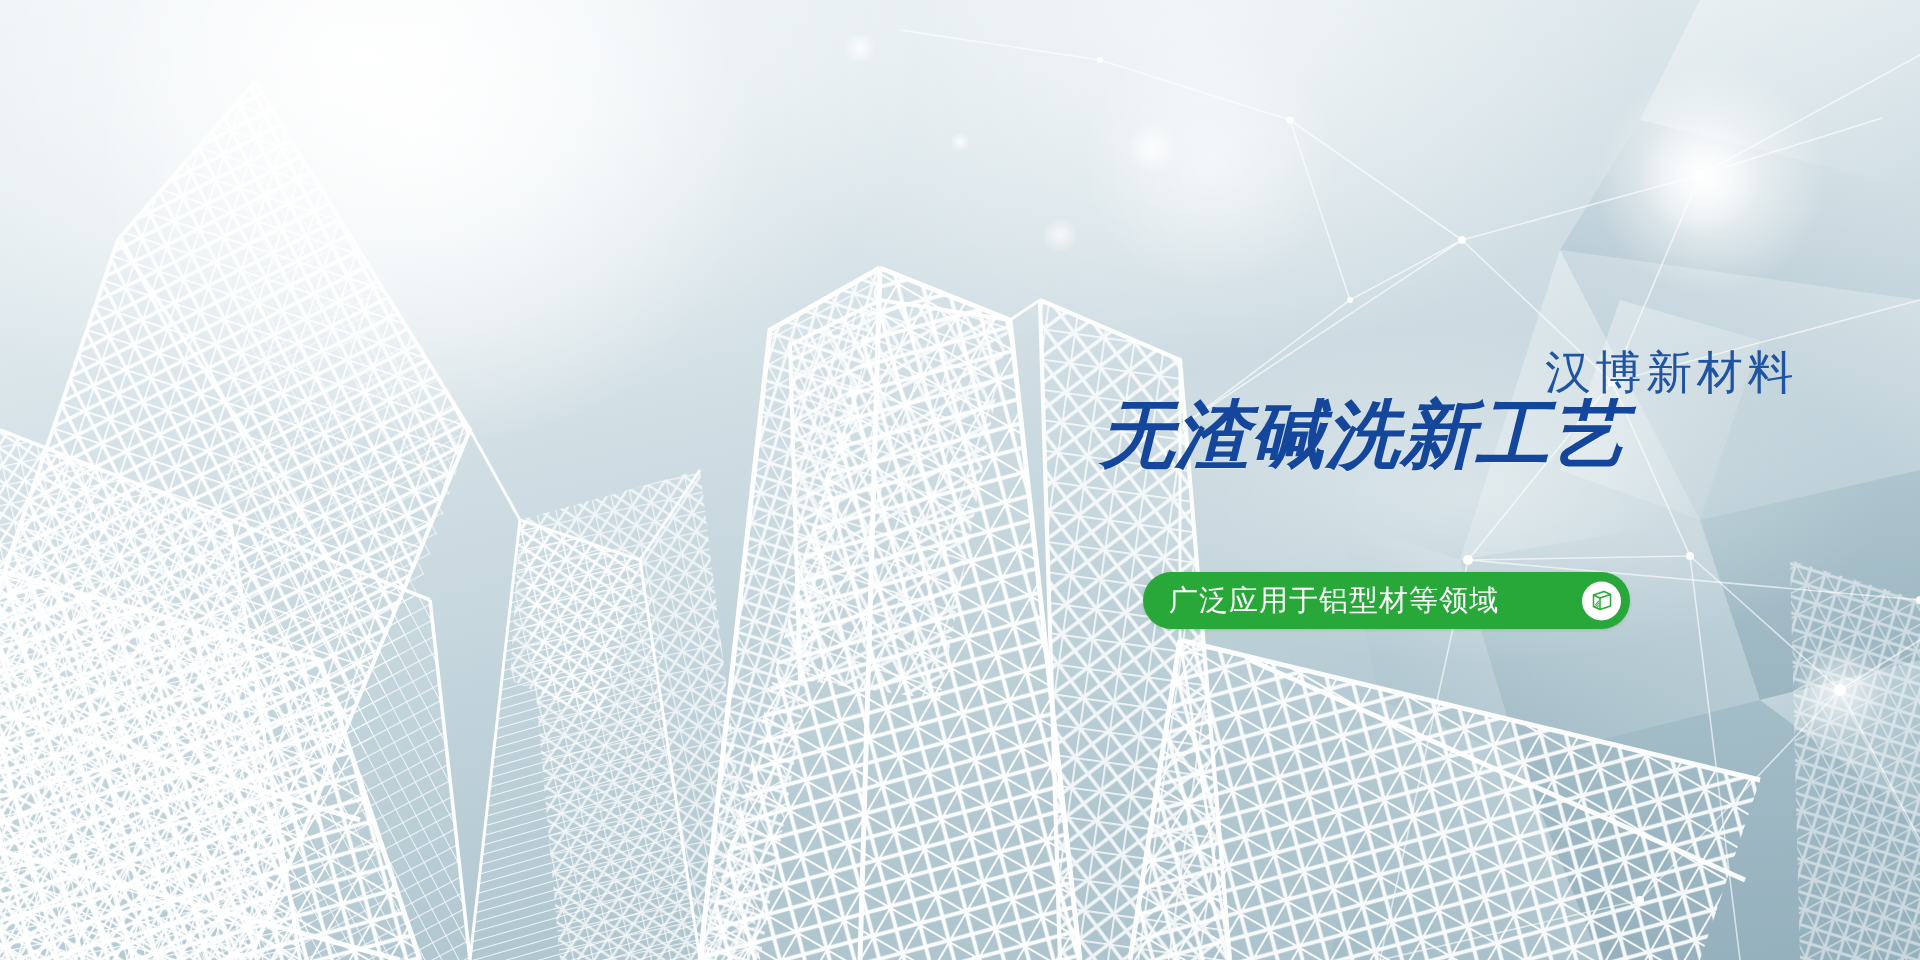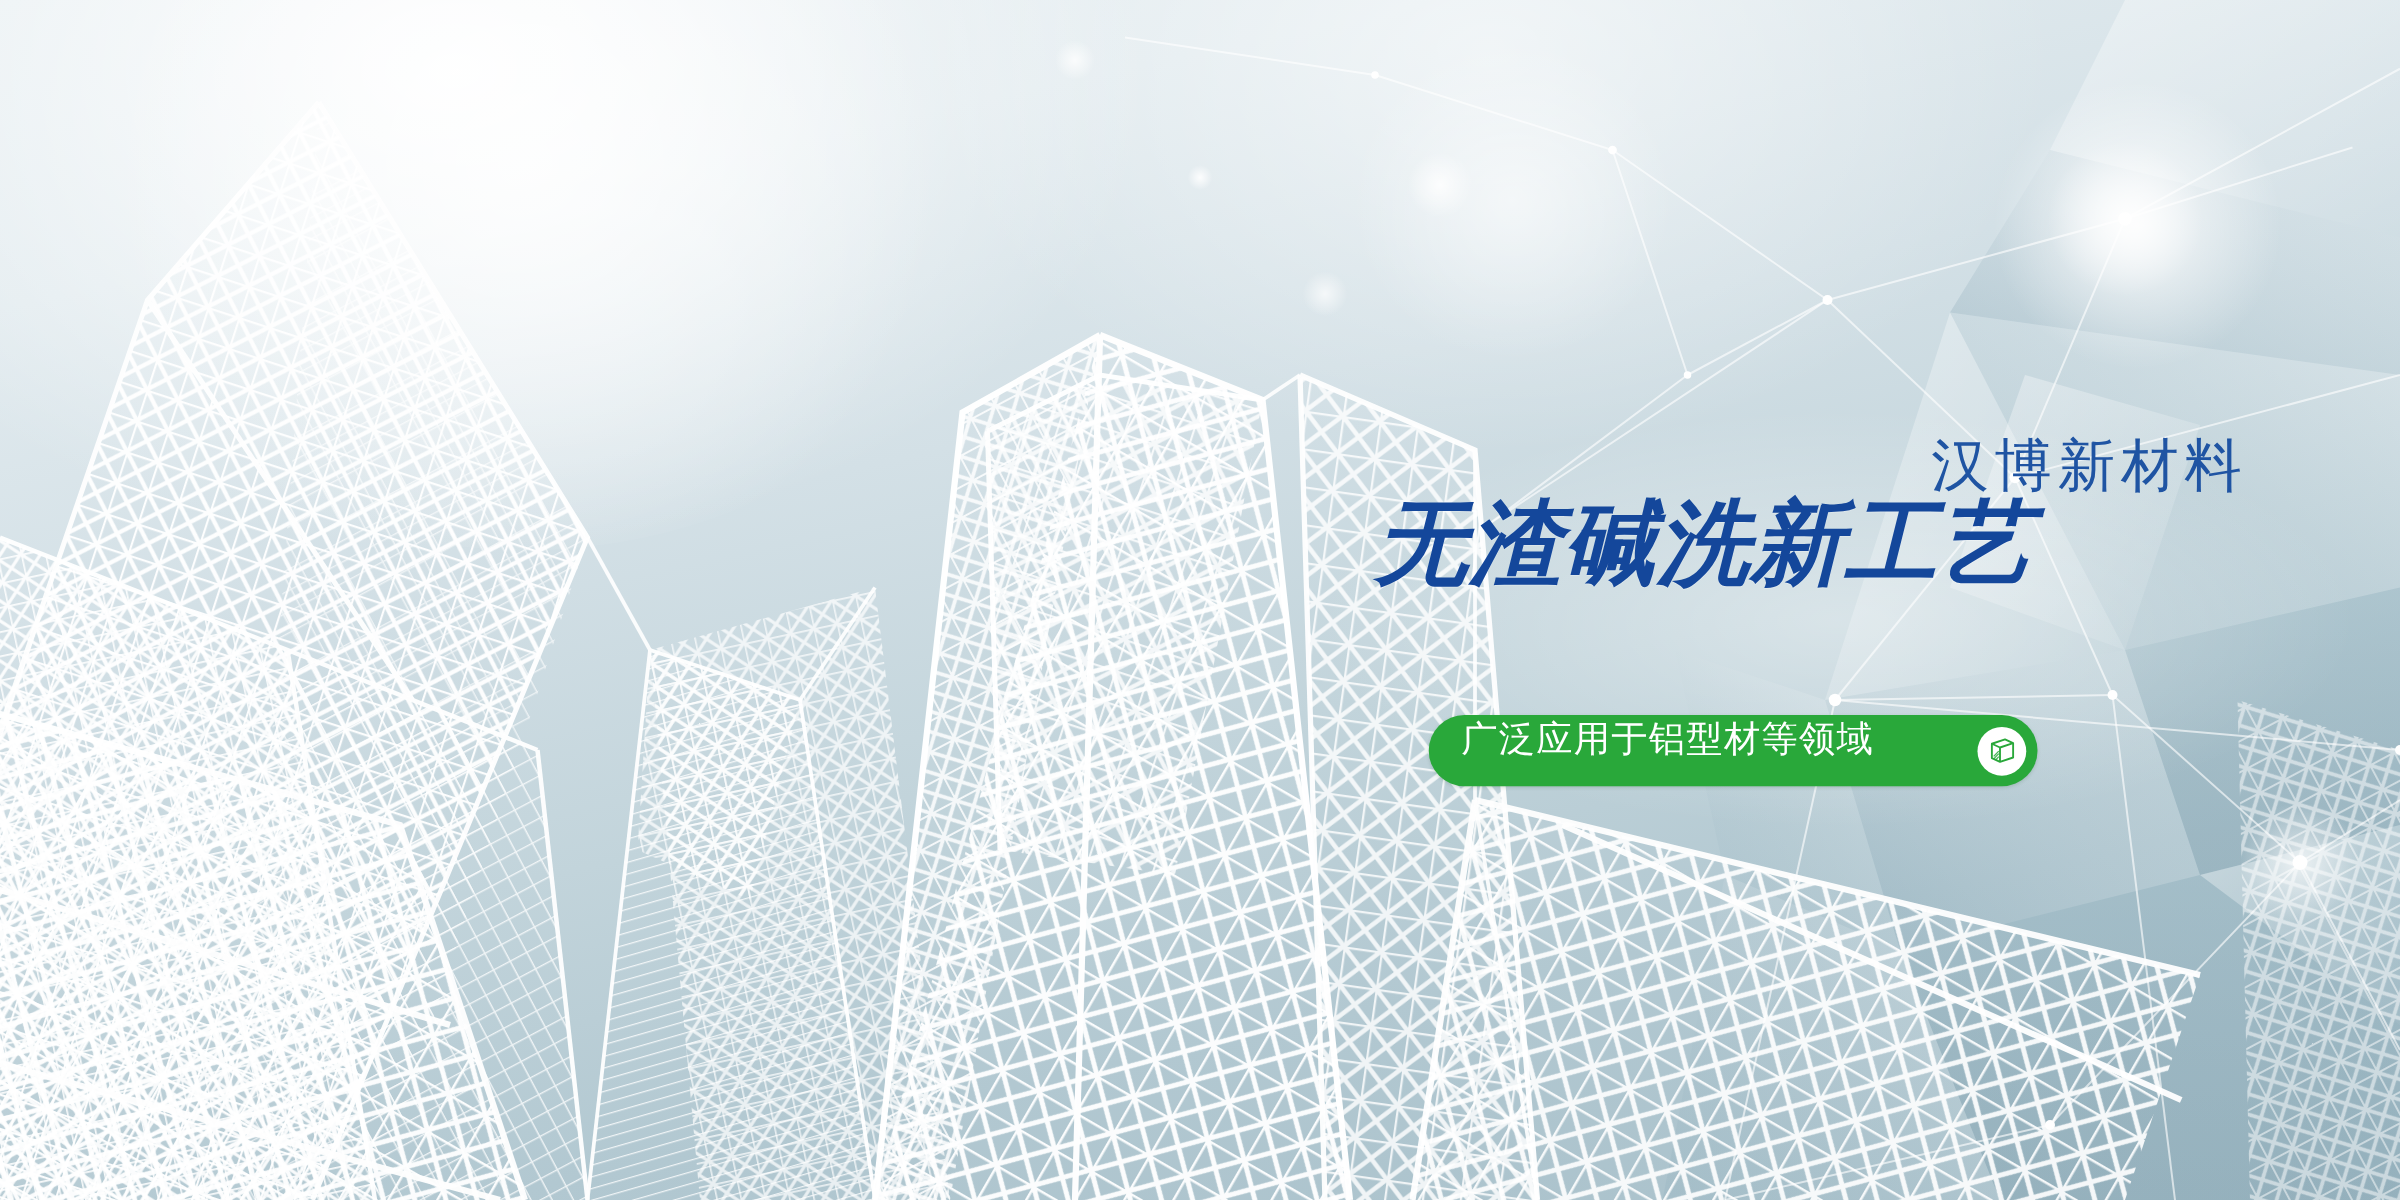--- a/index.html
+++ b/index.html
@@ -70,21 +70,21 @@
     text-shadow:0 1px 0 rgba(255,255,255,.25);
   }
 
   #badge{
     position:absolute;
     left:43px; top:196px;
     width:487px; height:57px;
     border-radius:29px;
     background:#29a83a;
     display:flex;
-    align-items:flex-start;
+    align-items:center;
     box-shadow:0 1px 3px rgba(30,80,40,.18);
   }
   #badge-text{
     color:#fff;
     font-size:29px;
     letter-spacing:.035em;
     margin-left:26px;
     white-space:nowrap;
   }
   #badge-icon{

